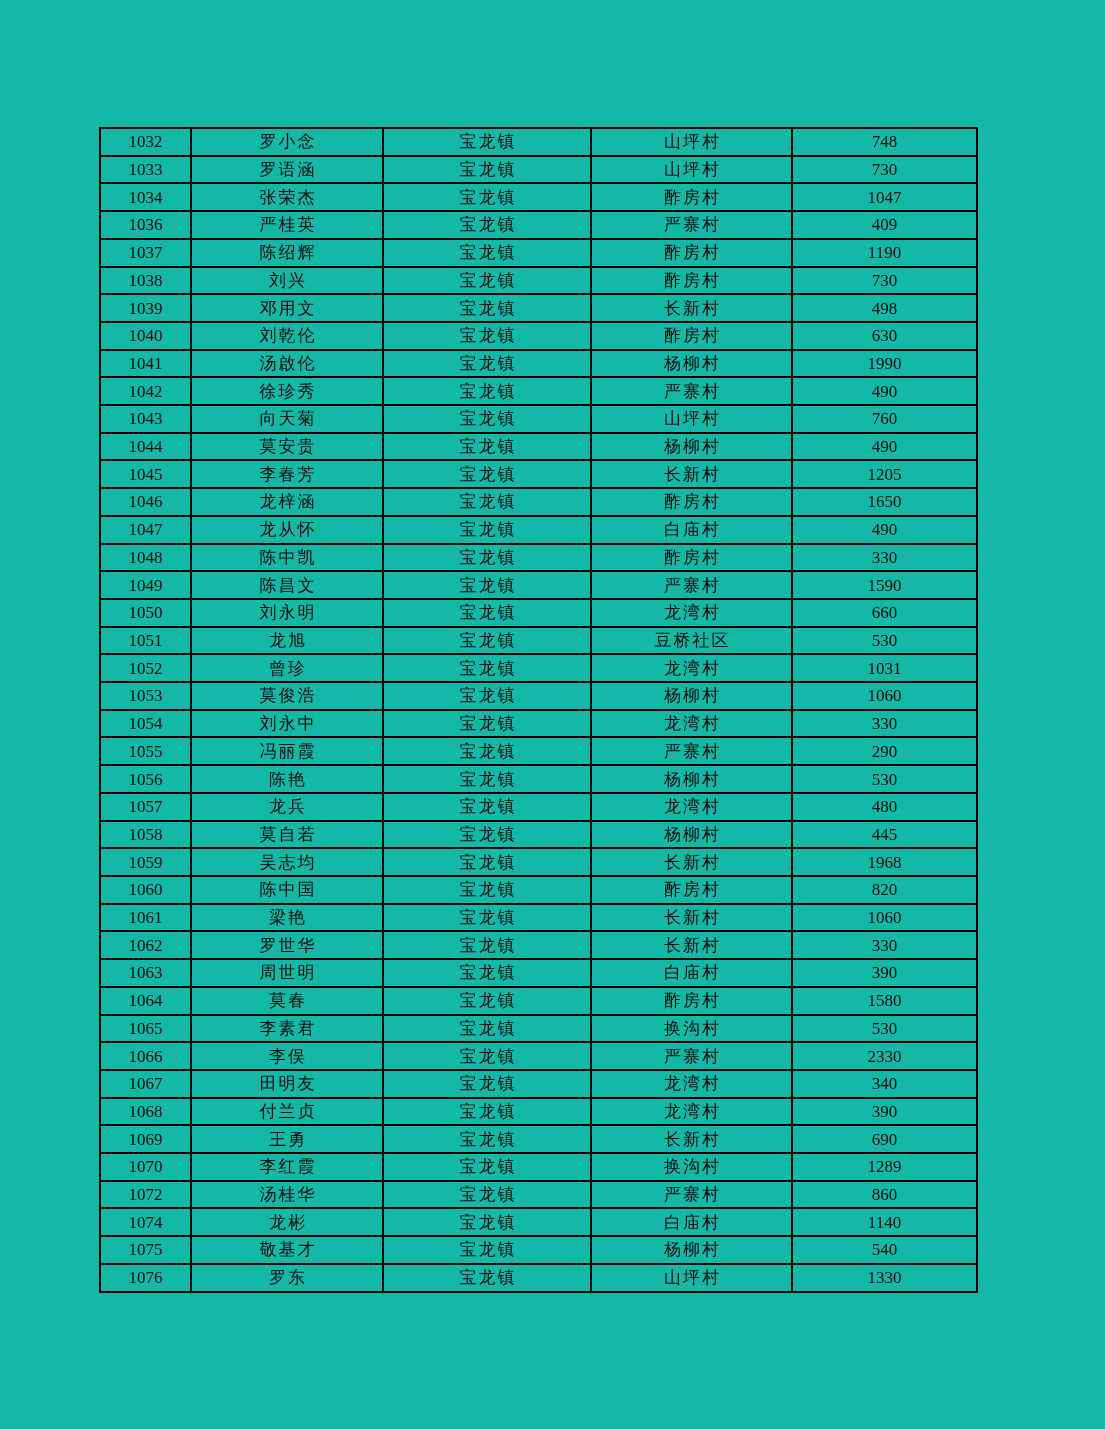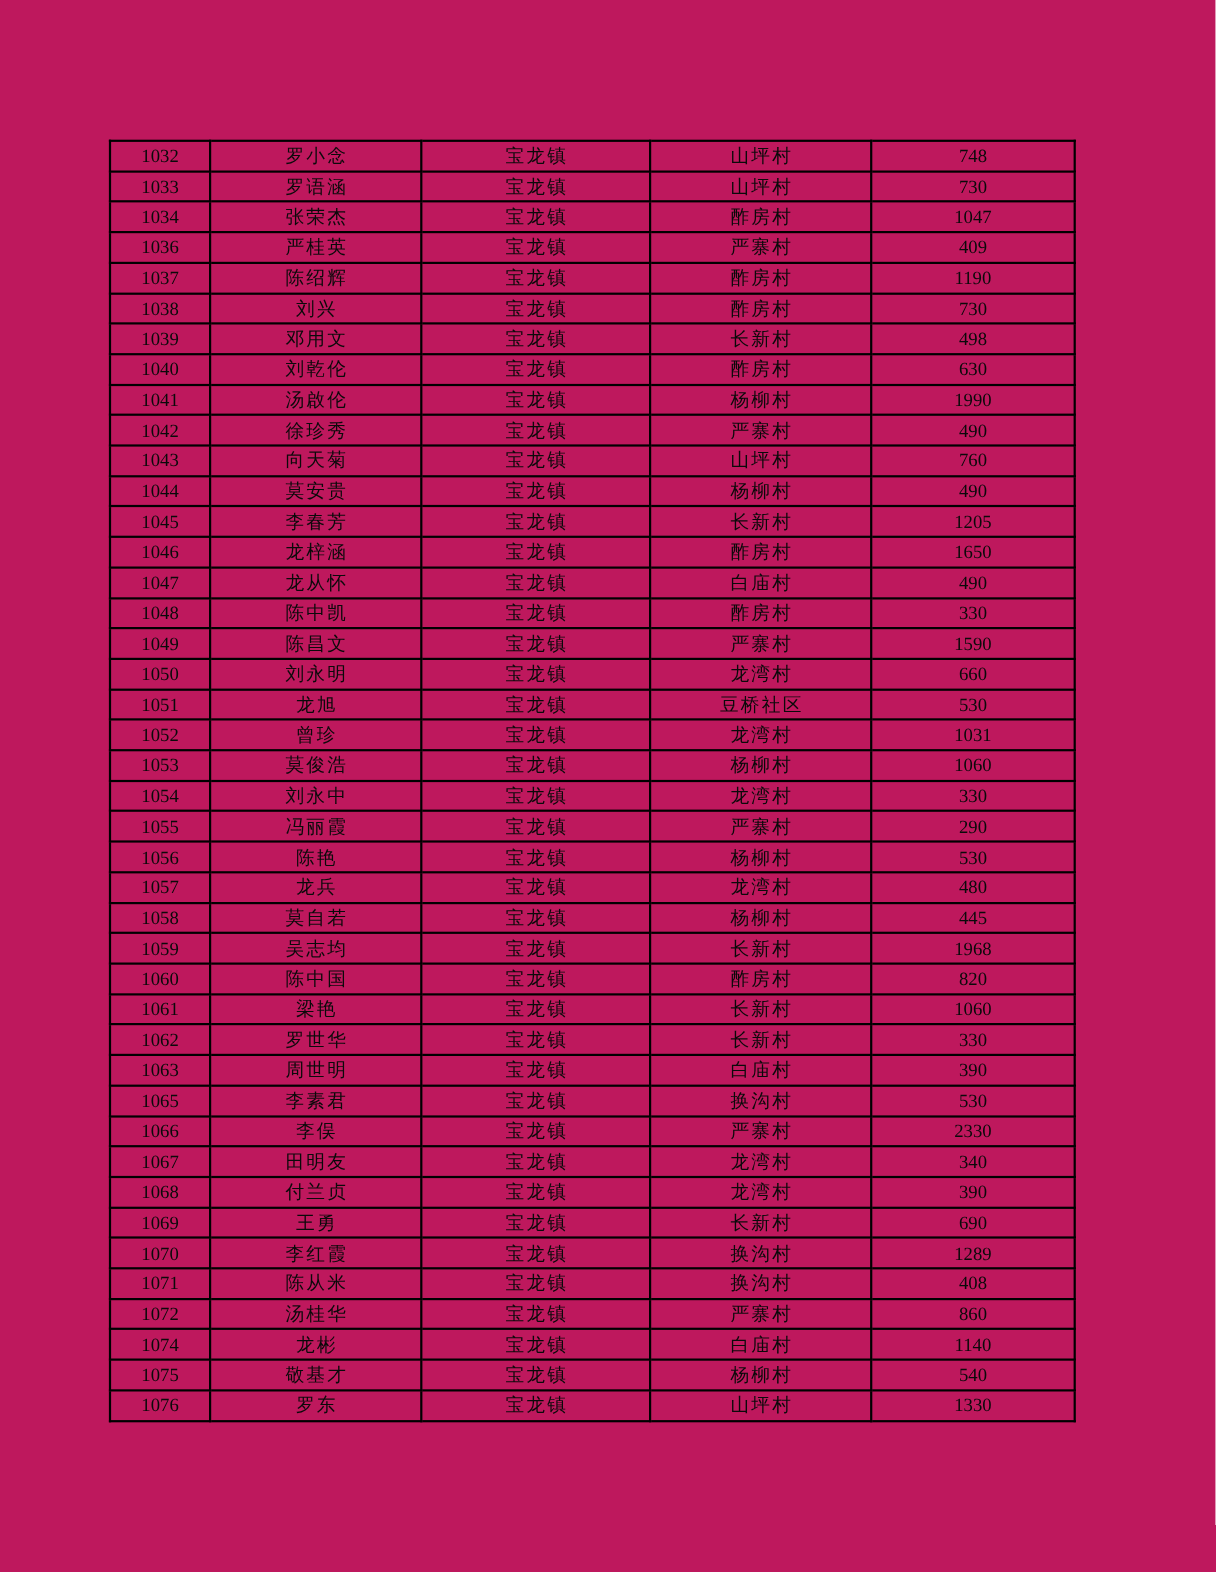--- a/index.html
+++ b/index.html
@@ -10,21 +10,21 @@
   body {
     position: relative;
     width: 1105px;
     height: 1429px;
     font-family: "Liberation Serif", "DejaVu Serif", serif;
     color: #000000;
   }
   .page {
     position: absolute;
     inset: 0;
-    background: #be185d;
+    background: #14b8a6;
   }
   .table-wrap {
     position: absolute;
     left: 99px;
     top: 127px;
     width: 877px;
   }
   table.roster {
     border-collapse: collapse;
     table-layout: fixed;
@@ -315,20 +315,27 @@
   </tr>
 
   <tr>
     <td class="num">1063</td>
     <td class="cjk">周世明</td>
     <td class="cjk">宝龙镇</td>
     <td class="cjk">白庙村</td>
     <td class="num">390</td>
   </tr>
 
+  <tr>
+    <td class="num">1064</td>
+    <td class="cjk">莫春</td>
+    <td class="cjk">宝龙镇</td>
+    <td class="cjk">酢房村</td>
+    <td class="num">1580</td>
+  </tr>
 
   <tr>
     <td class="num">1065</td>
     <td class="cjk">李素君</td>
     <td class="cjk">宝龙镇</td>
     <td class="cjk">换沟村</td>
     <td class="num">530</td>
   </tr>
 
   <tr>
@@ -364,27 +371,20 @@
   </tr>
 
   <tr>
     <td class="num">1070</td>
     <td class="cjk">李红霞</td>
     <td class="cjk">宝龙镇</td>
     <td class="cjk">换沟村</td>
     <td class="num">1289</td>
   </tr>
 
-  <tr>
-    <td class="num">1071</td>
-    <td class="cjk">陈从米</td>
-    <td class="cjk">宝龙镇</td>
-    <td class="cjk">换沟村</td>
-    <td class="num">408</td>
-  </tr>
 
   <tr>
     <td class="num">1072</td>
     <td class="cjk">汤桂华</td>
     <td class="cjk">宝龙镇</td>
     <td class="cjk">严寨村</td>
     <td class="num">860</td>
   </tr>
 
 

